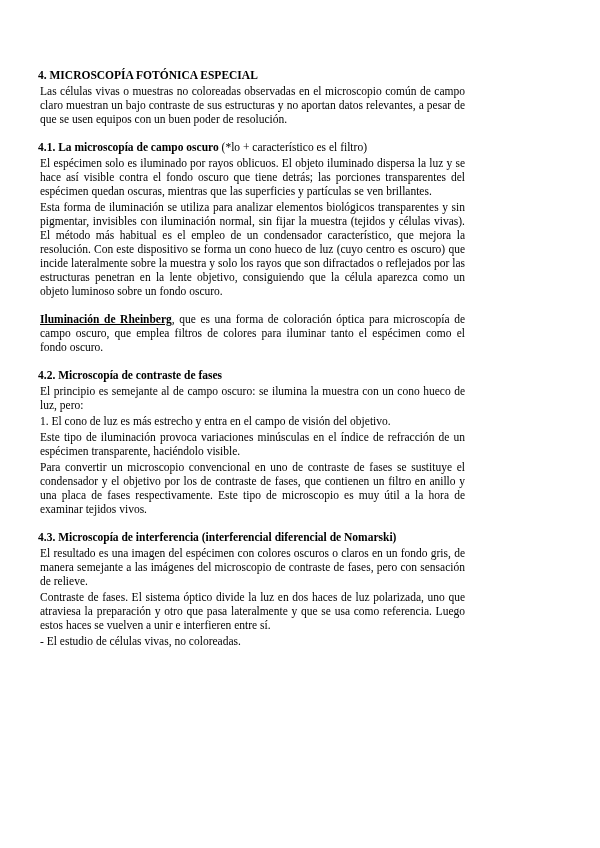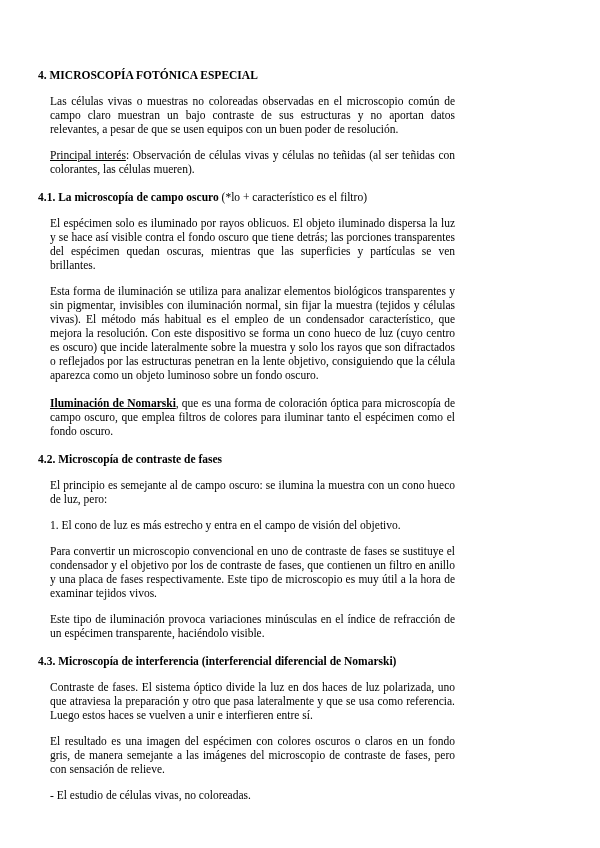--- a/index.html
+++ b/index.html
@@ -34,65 +34,64 @@
     font-size: 11.5px;
     line-height: 14px;
     margin: 0;
     font-weight: normal;
     text-align: left;
   }
   .section-heading .bold {
     font-weight: bold;
   }
   p {
-    margin: 12px;
+    margin: 2px;
   }
   .gap {
     margin-top: 14px;
   }
   .bold {
     font-weight: bold;
   }
   .underline {
     text-decoration: underline;
   }
 </style>
 </head>
 <body>
 
 <div class="page">
 
   <h1 class="doc-title">4. MICROSCOPÍA FOTÓNICA ESPECIAL</h1>
 
   <p>Las células vivas o muestras no coloreadas observadas en el microscopio común de campo claro muestran un bajo contraste de sus estructuras y no aportan datos relevantes, a pesar de que se usen equipos con un buen poder de resolución.</p>
 
-  <p><span class="underline">Principal interés</span><span>: Observación de células vivas y células no teñidas (al ser teñidas con colorantes, las células mueren).</span></p>
 
   <h2 class="section-heading gap"><span class="bold">4.1. La microscopía de campo oscuro</span><span> (*lo + característico es el filtro)</span></h2>
 
   <p>El espécimen solo es iluminado por rayos oblicuos. El objeto iluminado dispersa la luz y se hace así visible contra el fondo oscuro que tiene detrás; las porciones transparentes del espécimen quedan oscuras, mientras que las superficies y partículas se ven brillantes.</p>
 
   <p>Esta forma de iluminación se utiliza para analizar elementos biológicos transparentes y sin pigmentar, invisibles con iluminación normal, sin fijar la muestra (tejidos y células vivas). El método más habitual es el empleo de un condensador característico, que mejora la resolución. Con este dispositivo se forma un cono hueco de luz (cuyo centro es oscuro) que incide lateralmente sobre la muestra y solo los rayos que son difractados o reflejados por las estructuras penetran en la lente objetivo, consiguiendo que la célula aparezca como un objeto luminoso sobre un fondo oscuro.</p>
 
-  <p class="gap"><span class="bold underline">Iluminación de Nomarski</span><span>, que es una forma de coloración óptica para microscopía de campo oscuro, que emplea filtros de colores para iluminar tanto el espécimen como el fondo oscuro.</span></p>
+  <p class="gap"><span class="bold underline">Iluminación de Rheinberg</span><span>, que es una forma de coloración óptica para microscopía de campo oscuro, que emplea filtros de colores para iluminar tanto el espécimen como el fondo oscuro.</span></p>
 
   <h2 class="section-heading gap"><span class="bold">4.2. Microscopía de contraste de fases</span></h2>
 
   <p>El principio es semejante al de campo oscuro: se ilumina la muestra con un cono hueco de luz, pero:</p>
 
   <p>1. El cono de luz es más estrecho y entra en el campo de visión del objetivo.</p>
 
 
+  <p>Este tipo de iluminación provoca variaciones minúsculas en el índice de refracción de un espécimen transparente, haciéndolo visible.</p>
+
   <p>Para convertir un microscopio convencional en uno de contraste de fases se sustituye el condensador y el objetivo por los de contraste de fases, que contienen un filtro en anillo y una placa de fases respectivamente. Este tipo de microscopio es muy útil a la hora de examinar tejidos vivos.</p>
-
-  <p>Este tipo de iluminación provoca variaciones minúsculas en el índice de refracción de un espécimen transparente, haciéndolo visible.</p>
 
   <h2 class="section-heading gap"><span class="bold">4.3. Microscopía de interferencia (interferencial diferencial de Nomarski)</span></h2>
 
+  <p>El resultado es una imagen del espécimen con colores oscuros o claros en un fondo gris, de manera semejante a las imágenes del microscopio de contraste de fases, pero con sensación de relieve.</p>
+
   <p>Contraste de fases. El sistema óptico divide la luz en dos haces de luz polarizada, uno que atraviesa la preparación y otro que pasa lateralmente y que se usa como referencia. Luego estos haces se vuelven a unir e interfieren entre sí.</p>
-
-  <p>El resultado es una imagen del espécimen con colores oscuros o claros en un fondo gris, de manera semejante a las imágenes del microscopio de contraste de fases, pero con sensación de relieve.</p>
 
 
   <p>- El estudio de células vivas, no coloreadas.</p>
 
 
 </div>
 
 </body></html>

